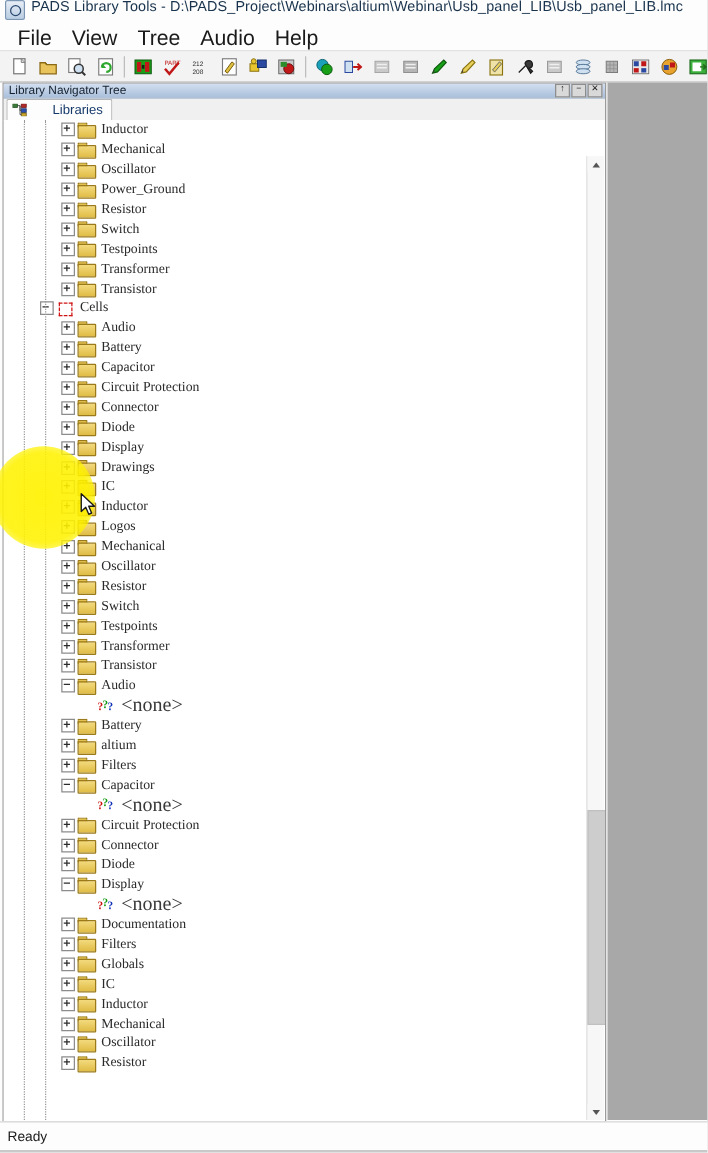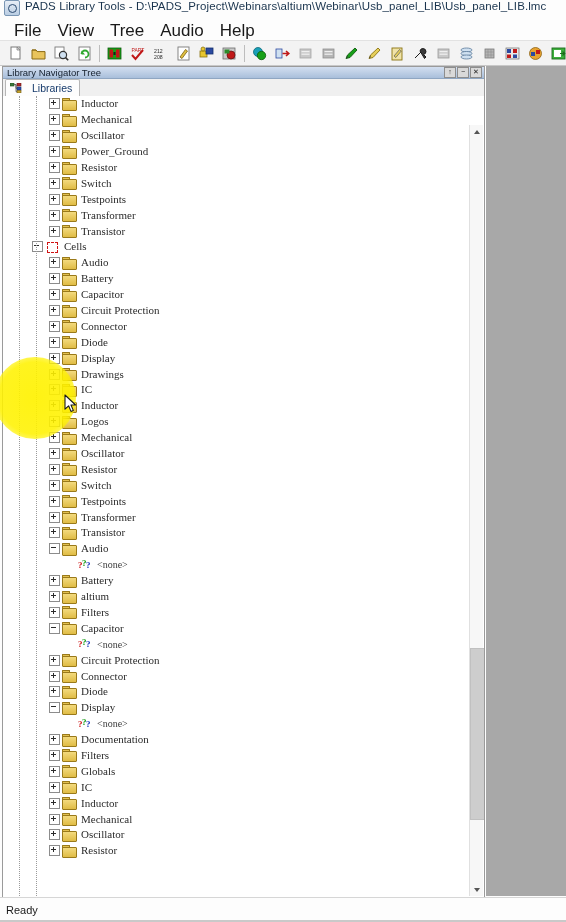--- a/index.html
+++ b/index.html
@@ -62,21 +62,21 @@
   }
   .panel-caption-text{font-size:9.5px;color:#15202e;flex:1;line-height:11px;white-space:nowrap;}
   .cap-btns{display:flex;gap:1px;}
   .cap-btn{
     width:10px;height:9px;background:#d9d9d9;border:1px solid #8d8d8d;
     font-size:7px;line-height:7px;text-align:center;color:#222;cursor:default;
   }
 
   .tabstrip{height:17px;display:flex;align-items:flex-end;background:#f0f0f0;border-bottom:1px solid #b6b6b6;}
   .tab{
-    height:16px;display:flex;align-items:center;gap:10px;
+    height:16px;display:flex;align-items:center;gap:20px;
     padding:0 7px 0 4px;background:#fdfdfd;
     border:1px solid #b6b6b6;border-bottom:none;border-radius:2px 2px 0 0;
     font-size:10.5px;color:#163a6b;cursor:default;margin-left:2px;
   }
   .tab-ico{width:12px;height:10px;position:relative;flex:0 0 12px;}
 
   
   .tree-wrap{position:absolute;left:0;right:0;top:29px;bottom:0;background:#fff;overflow:hidden;}
   .tree{position:absolute;left:0;top:0;right:14px;bottom:0;overflow:hidden;}
   .row{height:15.9px;display:flex;align-items:center;white-space:nowrap;cursor:default;}
@@ -111,21 +111,21 @@
   }
   .ico-sym::after{
     content:"";position:absolute;left:1px;top:5.5px;width:15px;height:1px;background:#2b2b2b;
   }
   .ico-none{flex:0 0 17px;width:17px;height:12px;position:relative;margin-right:3px;}
   .q{position:absolute;font-size:9px;font-weight:bold;line-height:9px;font-family:"Liberation Serif",serif;}
   .q1{left:1px;top:2px;color:#cc1111;}
   .q2{left:5px;top:0px;color:#119911;}
   .q3{left:9px;top:2px;color:#1133bb;}
 
-  .lbl-none{font-size:10px;color:#3a3a3a;}
+  .lbl-none{font-size:16px;color:#3a3a3a;}
 
   
   .vline{position:absolute;width:0;border-left:1px dotted #9a9a9a;}
 
   
   .vscroll{
     position:absolute;right:1px;top:29px;bottom:1px;width:13px;
     background:#f7f7f7;border-left:1px solid #e0e0e0;
   }
   .sb-arrow{

